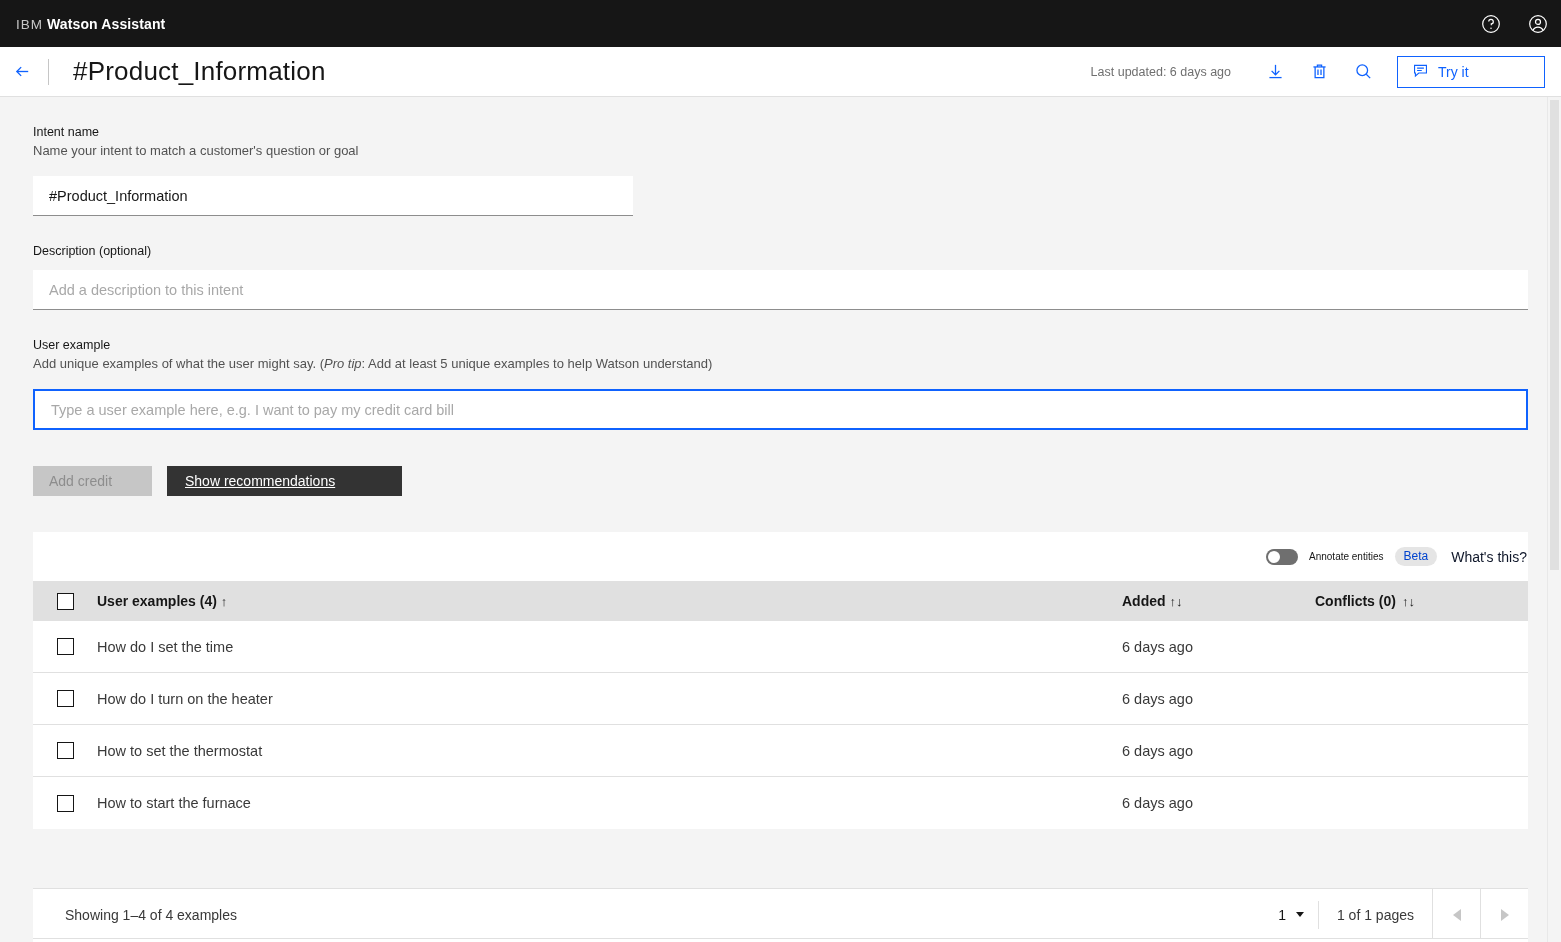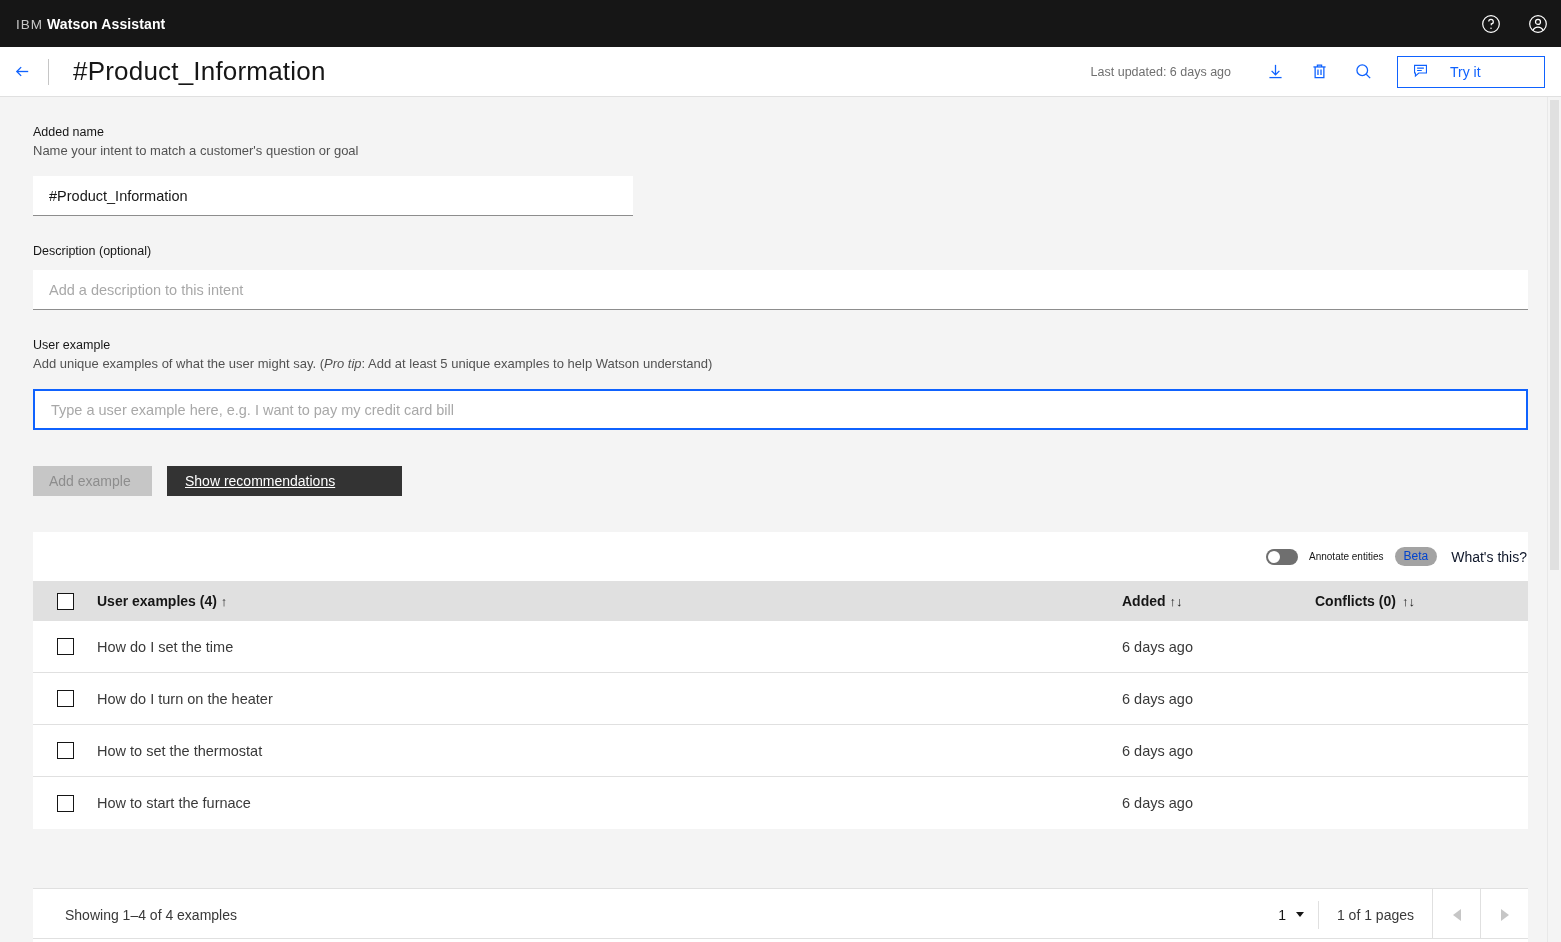--- a/index.html
+++ b/index.html
@@ -45,21 +45,21 @@
   .sub-right { position: absolute; right: 16px; top: 0; height: 49px; display: flex; align-items: center; }
   .last-updated { font-size: 12.5px; color: #6f6f6f; margin-right: 22px; white-space: nowrap; }
   .hdr-icon {
     width: 44px; height: 44px; display: flex; align-items: center; justify-content: center;
     cursor: pointer;
   }
   .hdr-icon svg { stroke: #0f62fe; fill: none; stroke-width: 1.35; }
   .tryit {
     margin-left: 12px; height: 32px; border: 1px solid #0f62fe; background: #fff;
     color: #0f62fe; font-size: 14px; display: flex; align-items: center;
-    padding: 0 18px 0 14px; gap: 21px; cursor: pointer; width: 148px;
+    padding: 0 18px 0 14px; gap: 9px; cursor: pointer; width: 148px;
     font-family: "Liberation Sans", sans-serif;
   }
   .tryit svg { stroke: #0f62fe; fill: none; stroke-width: 1.3; }
 
   
   .content { padding: 0 33px; position: relative; }
 
   .field-label { font-size: 12.5px; color: #161616; margin-top: 26px; line-height: 18px; }
   .field-help { font-size: 13px; color: #525252; line-height: 18px; margin-top: 1px; }
   .field-help i { font-style: italic; }
@@ -96,21 +96,21 @@
   .toggle {
     width: 32px; height: 16px; border-radius: 8px; background: #6f6f6f;
     position: relative; cursor: pointer; margin-right: 11px;
   }
   .toggle .knob {
     position: absolute; left: 2px; top: 2px; width: 12px; height: 12px;
     border-radius: 50%; background: #ffffff;
   }
   .toggle-label { font-size: 10px; color: #161616; margin-right: 11px; }
   .beta {
-    background: #a3a3a3; color: #0043ce; font-size: 12px; border-radius: 10px;
+    background: #e5e5e5; color: #0043ce; font-size: 12px; border-radius: 10px;
     padding: 2px 9px 3px; margin-right: 14px; line-height: 14px;
   }
   .whats { font-size: 14px; color: #0f172a; cursor: pointer; }
 
   .thead {
     height: 40px; background: #e0e0e0; display: flex; align-items: center;
     font-size: 14px; font-weight: 700; color: #161616;
   }
   .cb-cell { width: 64px; display: flex; justify-content: center; align-items: center; }
   .cbox {
@@ -237,33 +237,33 @@
               <path d="M6 7.2h8M6 10h5.5"></path>
             </svg>
         </span>
         <span>Try it</span>
       </div>
     </div>
   </div>
 
   <div class="content">
 
-    <div class="field-label">Added name</div>
+    <div class="field-label">Intent name</div>
     <div class="field-help">Name your intent to match a customer's question or goal</div>
     <input class="txt-input mt16" type="text" value="#Product_Information" style="">
 
     <div class="field-label">Description (optional)</div>
     <input class="txt-input wide mt10" type="text" placeholder="Add a description to this intent" style="">
 
     <div class="field-label">User example</div>
     <div class="field-help"><span>Add unique examples of what the user might say. (</span><i>Pro tip</i><span>: Add at least 5 unique examples to help Watson understand)</span></div>
     <input class="txt-input focus mt16" type="text" placeholder="Type a user example here, e.g. I want to pay my credit card bill" style="">
 
     <div class="btn-row">
-      <button class="btn btn-disabled">Add example</button>
+      <button class="btn btn-disabled">Add credit</button>
       <button class="btn btn-dark">Show recommendations</button>
     </div>
 
     <div class="card">
       <div class="card-top">
         <div class="toggle">
           <div class="knob"></div>
         </div>
         <div class="toggle-label">Annotate entities</div>
         <div class="beta">Beta</div>

